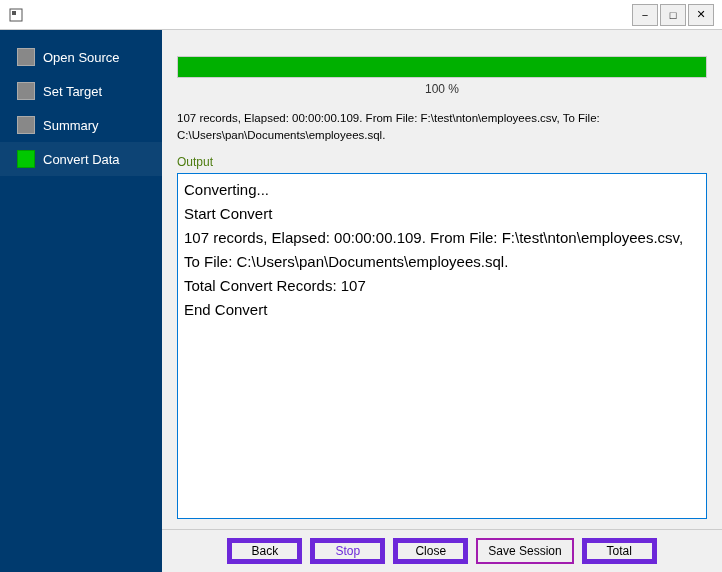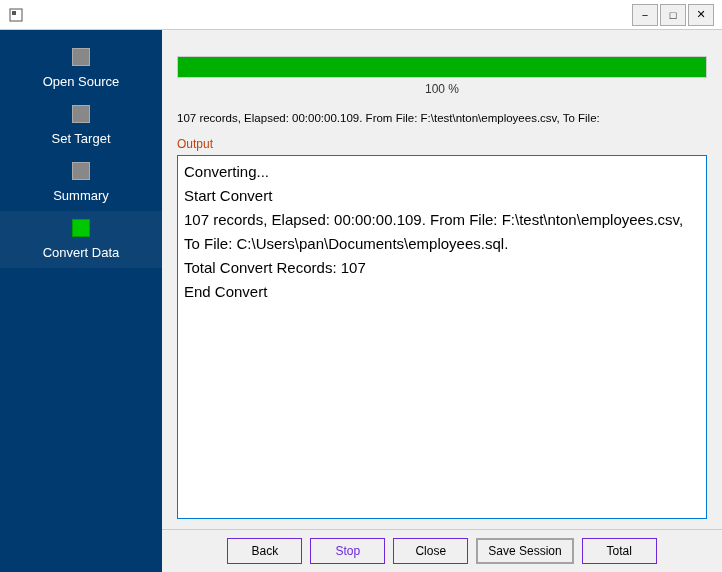--- a/index.html
+++ b/index.html
@@ -65,21 +65,20 @@
       color: white;
       padding-top: 10px;
       flex-shrink: 0;
     }
     .sidebar-item {
       display: flex;
       align-items: center;
       padding: 8px 17px;
       cursor: pointer;
       gap: 8px;
-      flex-direction: column;
     }
     .sidebar-item.active { background: rgba(255,255,255,0.05); }
     .sidebar-icon {
       width: 18px;
       height: 18px;
       background: #888;
       border: 1px solid #aaa;
       flex-shrink: 0;
       display: flex;
       align-items: center;
@@ -128,21 +127,21 @@
     .progress-info {
       font-size: 11.5px;
       color: #000;
       line-height: 1.5;
       margin-bottom: 10px;
     }
 
     
     .output-label {
       font-size: 12px;
-      color: #c2410c;
+      color: #4d7c0f;
       margin-bottom: 4px;
     }
     .output-box {
       flex: 1;
       border: 1px solid #0078d7;
       background: #fff;
       overflow-y: auto;
       padding: 4px 6px;
       font-size: 15px;
       font-family: 'Segoe UI', Arial, sans-serif;
@@ -169,28 +168,28 @@
       padding: 8px 15px;
       display: flex;
       justify-content: center;
       gap: 8px;
       flex-shrink: 0;
     }
     .footer-btn {
       min-width: 75px;
       height: 26px;
       padding: 0 10px;
-      border: 1px solid #6d28d9;
+      border: 5px solid #6d28d9;
       background: #f0f0f0;
       font-size: 12px;
       cursor: pointer;
       font-family: 'Segoe UI', Arial, sans-serif;
     }
     .footer-btn.active-btn {
-      border: 2px solid #a3a3a3;
+      border: 2px solid #a21caf;
       background: #f0f0f0;
     }
     .footer-btn:disabled {
       color: #6d28d9;
       cursor: default;
     }
   </style>
 </head>
 <body>
 
@@ -237,20 +236,21 @@
 
       <div class="progress-area">
         <div class="progress-bar-container">
           <div class="progress-bar-fill" style="width: 100%;"></div>
         </div>
         <div class="progress-percent">100 %</div>
       </div>
 
       <div class="progress-info">
         <span>107 records,   Elapsed: 00:00:00.109.   From File: F:\test\nton\employees.csv,   To File:</span><br>
+        <span>C:\Users\pan\Documents\employees.sql.</span>
       </div>
 
       <div class="output-label">Output</div>
 
       <div class="output-box" id="output-box">
           <div>Converting...</div>
           <div>Start Convert</div>
           <div>107 records,   Elapsed: 00:00:00.109.   From File: F:\test\nton\employees.csv,   To File: C:\Users\pan\Documents\employees.sql.</div>
           <div>Total Convert Records: 107</div>
           <div>End Convert</div>

